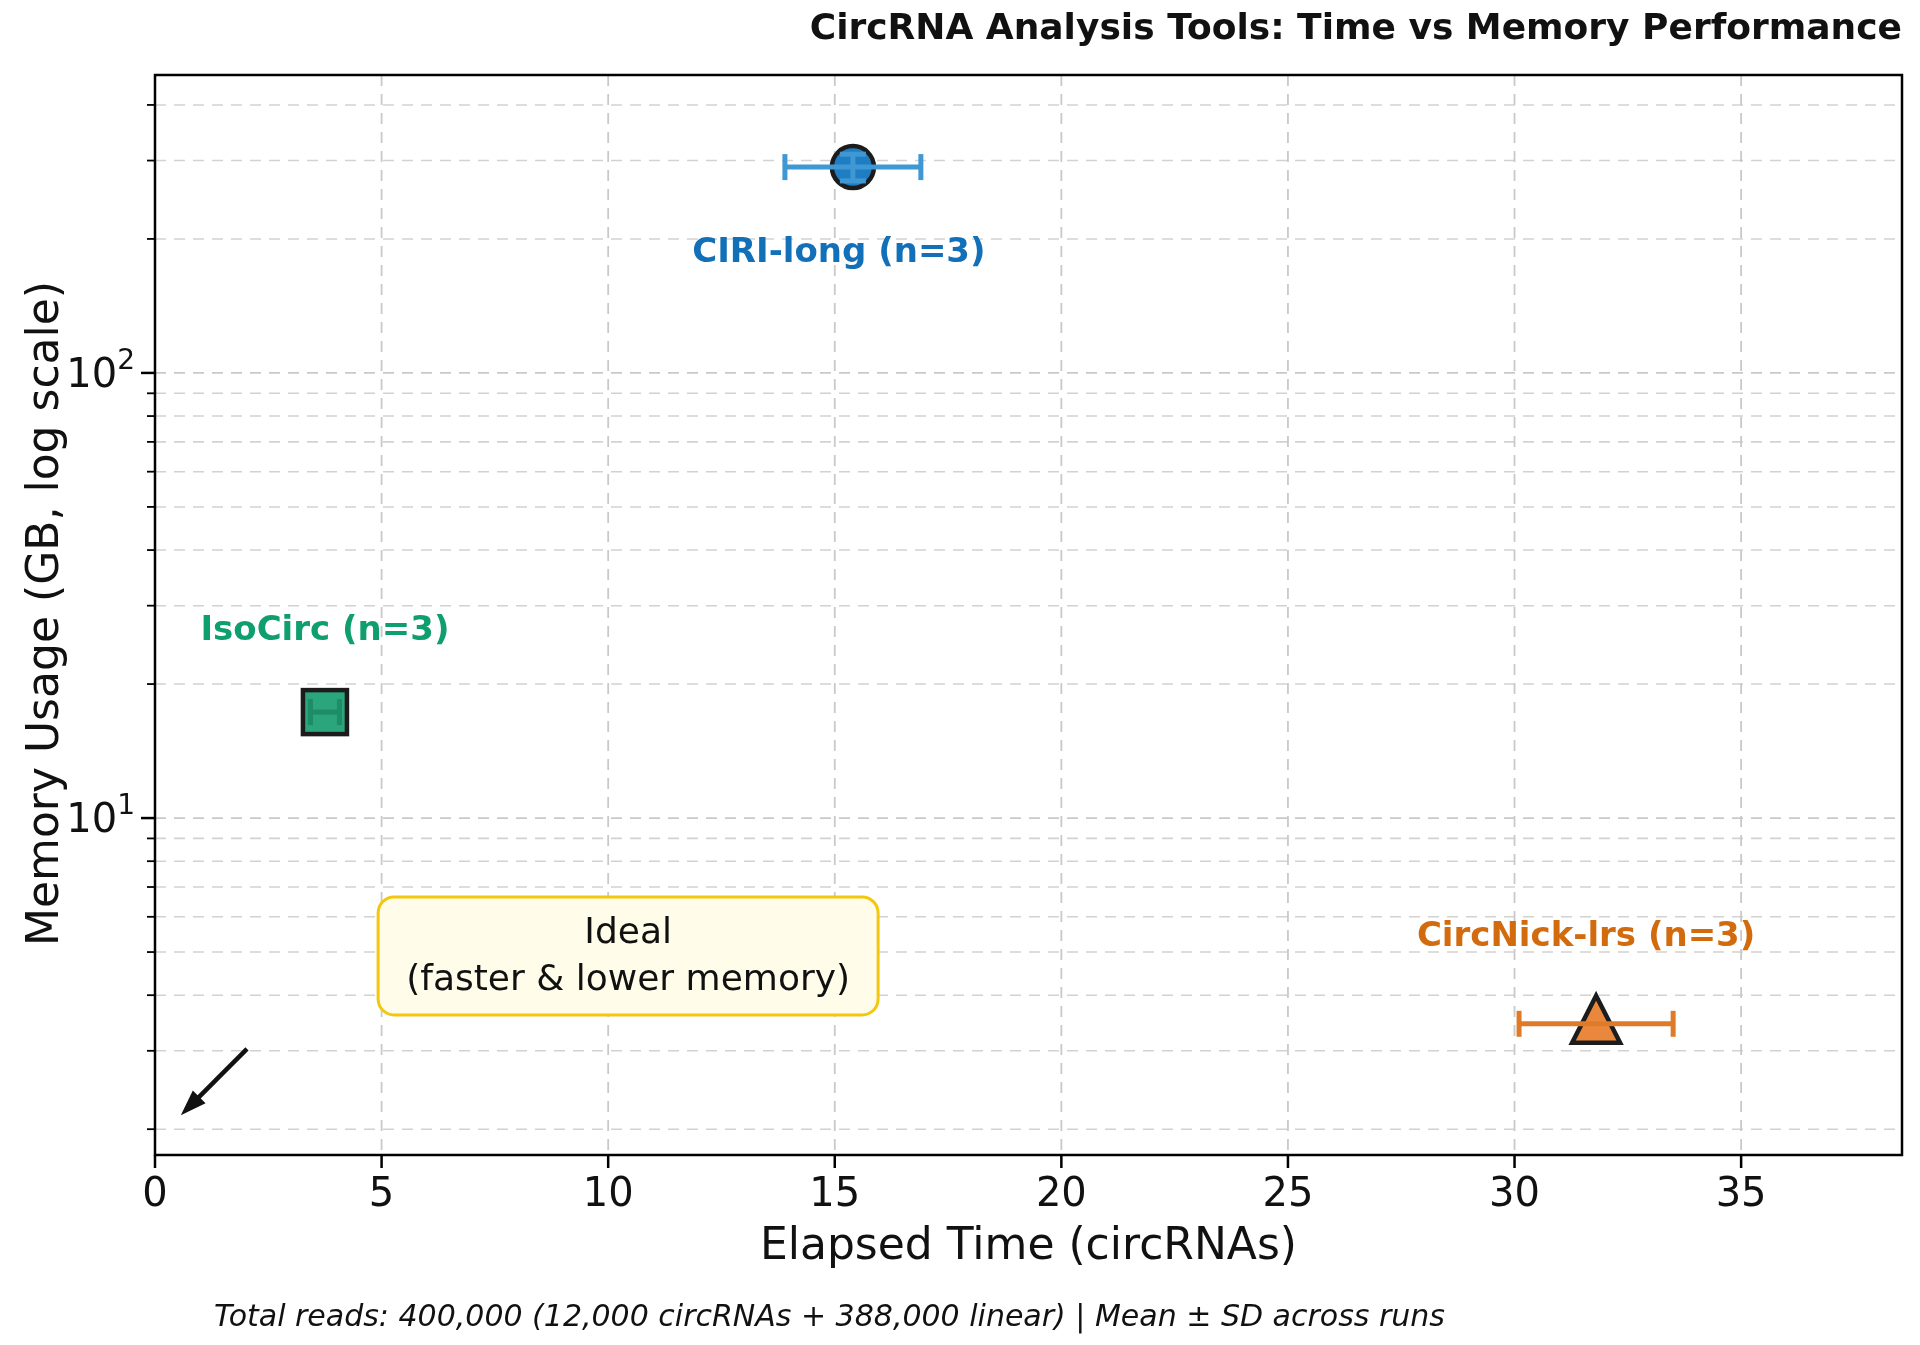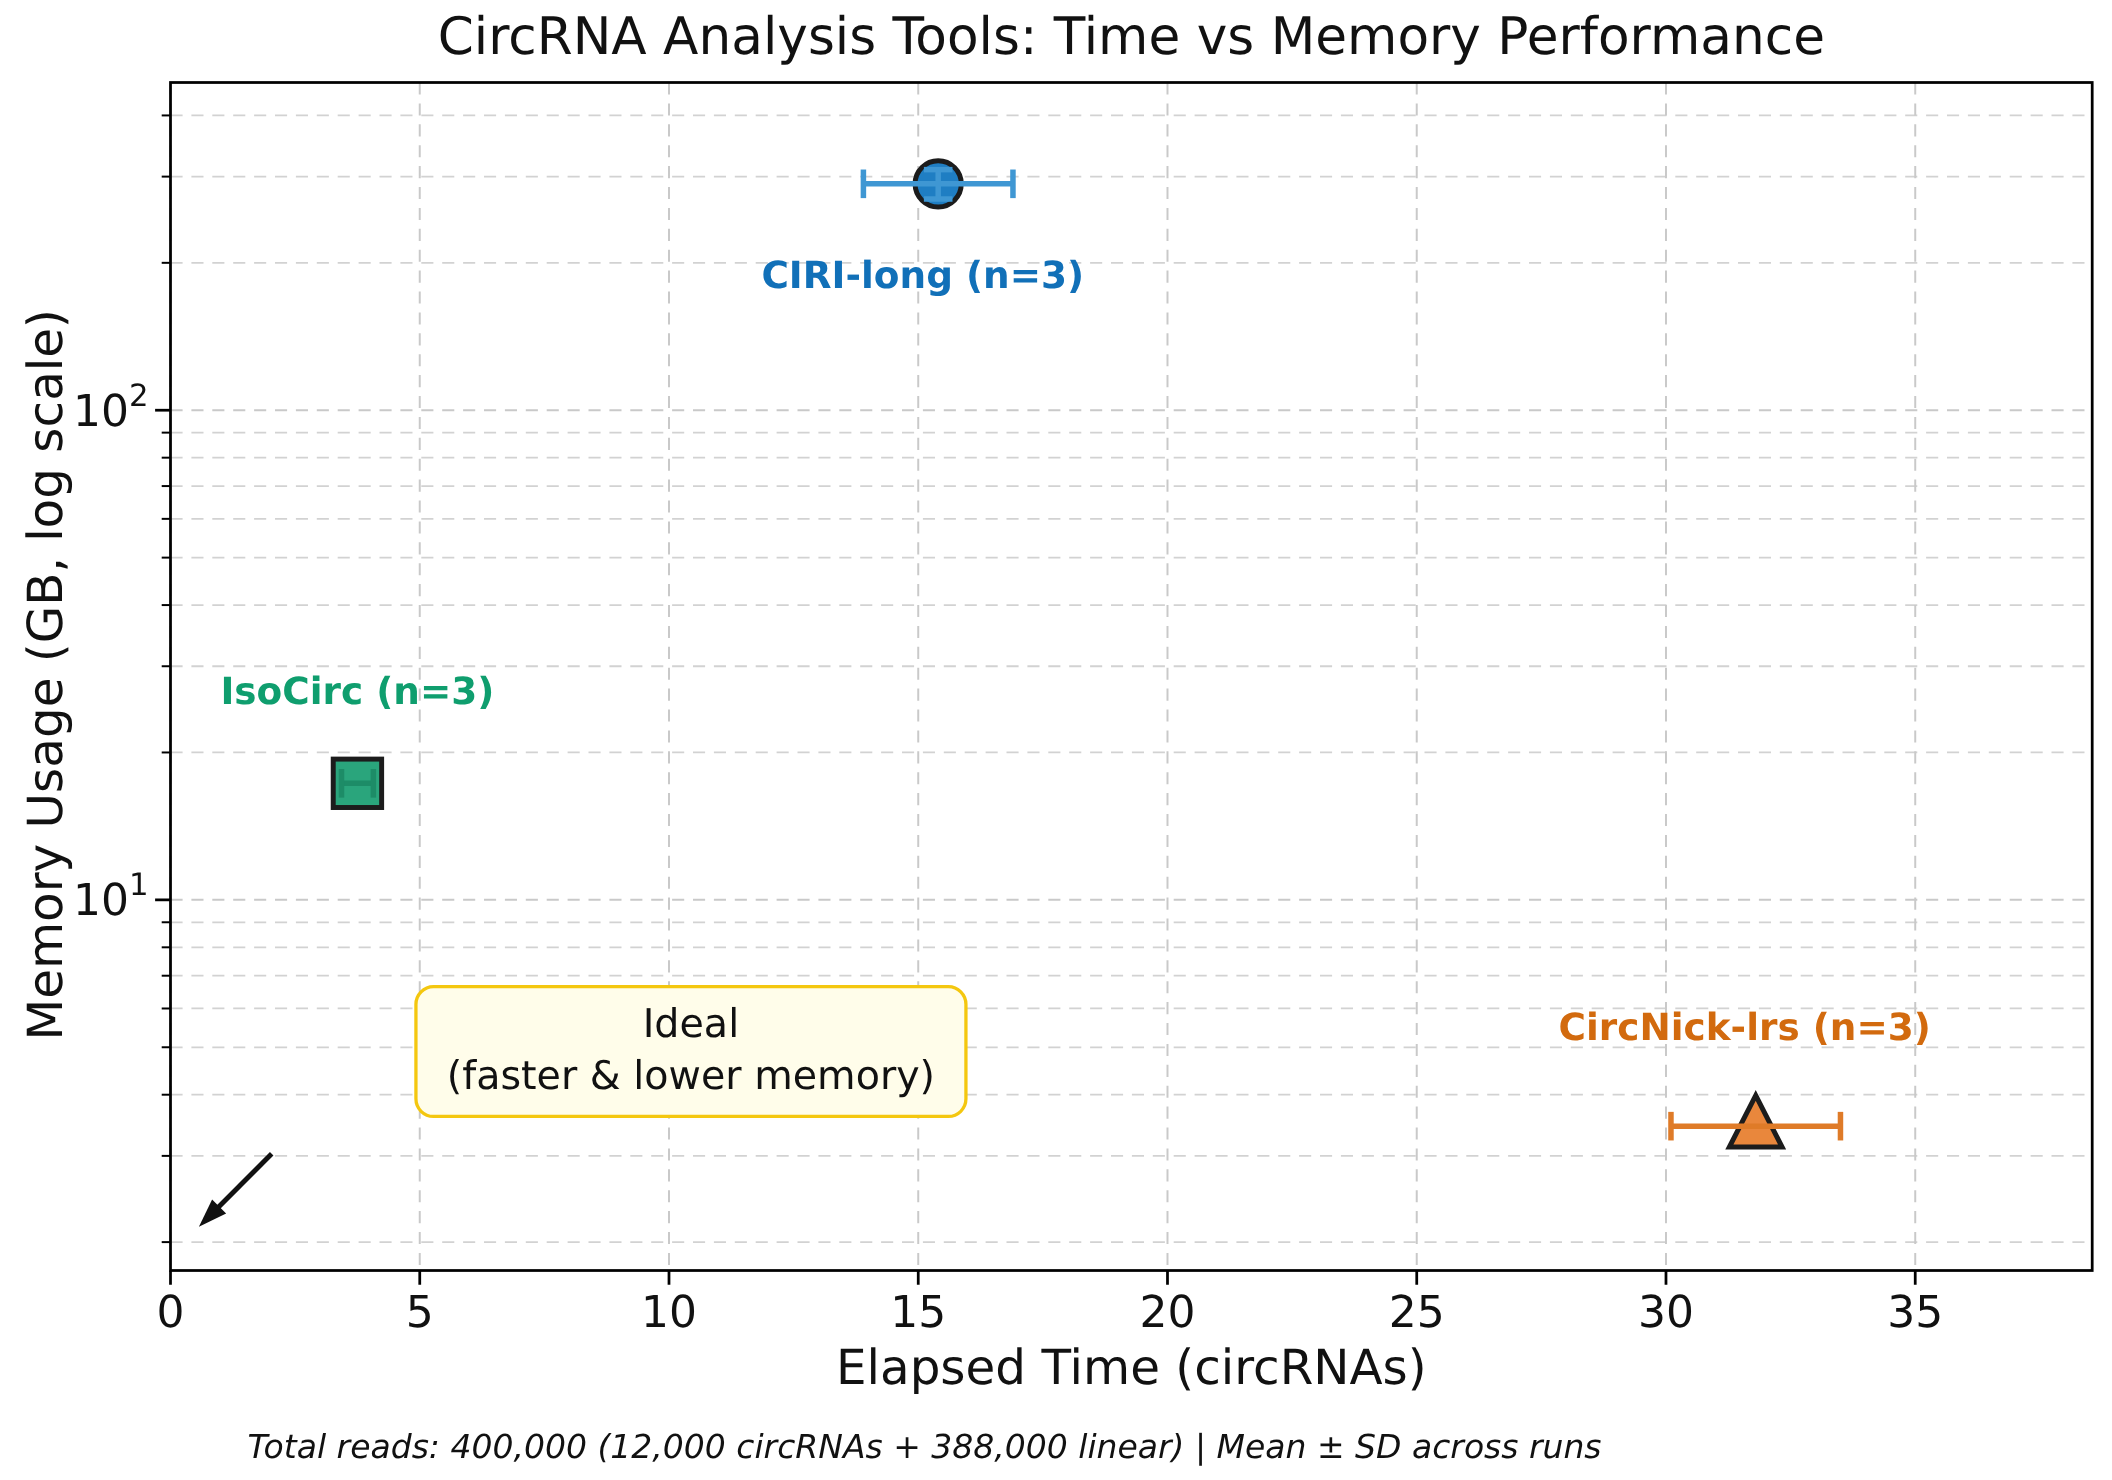--- a/index.html
+++ b/index.html
@@ -1,25 +1,25 @@
 <!DOCTYPE html>
 <html><head>
 <meta charset="utf-8">
 <style>
   html,body{margin:0;padding:0;background:#ffffff;}
   .figure{position:relative;width:1920px;height:1345px;background:#ffffff;
           font-family:"DejaVu Sans", sans-serif;overflow:hidden;}
-  .title{position:absolute;left:155px;top:6px;width:1747px;text-align:center;
-         font-size:47px;color:#111;white-space:nowrap;}
+  .title{position:absolute;left:155px;top:6px;width:1747px;text-align:right;
+         font-size:36px;color:#111;white-space:nowrap;font-weight:bold;}
   .xlabel{position:absolute;left:155px;top:1218px;width:1747px;text-align:center;
           font-size:44px;color:#111;}
   .ylabel{position:absolute;left:-498px;top:588px;width:1080px;text-align:center;
           font-size:44px;color:#111;transform:rotate(-90deg);white-space:nowrap;}
   .footnote{position:absolute;left:0;top:1298px;width:1659px;text-align:center;
-            font-size:30px;font-style:italic;color:#111;padding-left:11px;}
+            font-size:30px;font-style:italic;color:#111;}
   svg.plot{position:absolute;left:0;top:0;}
   svg text{font-family:"DejaVu Sans", sans-serif;}
 </style>
 </head>
 <body>
 
 <div class="figure">
   <div class="title">CircRNA Analysis Tools: Time vs Memory Performance</div>
   <div class="ylabel">Memory Usage (GB, log scale)</div>
   <svg class="plot" id="plot-svg" width="1920" height="1345" viewBox="0 0 1920 1345">

